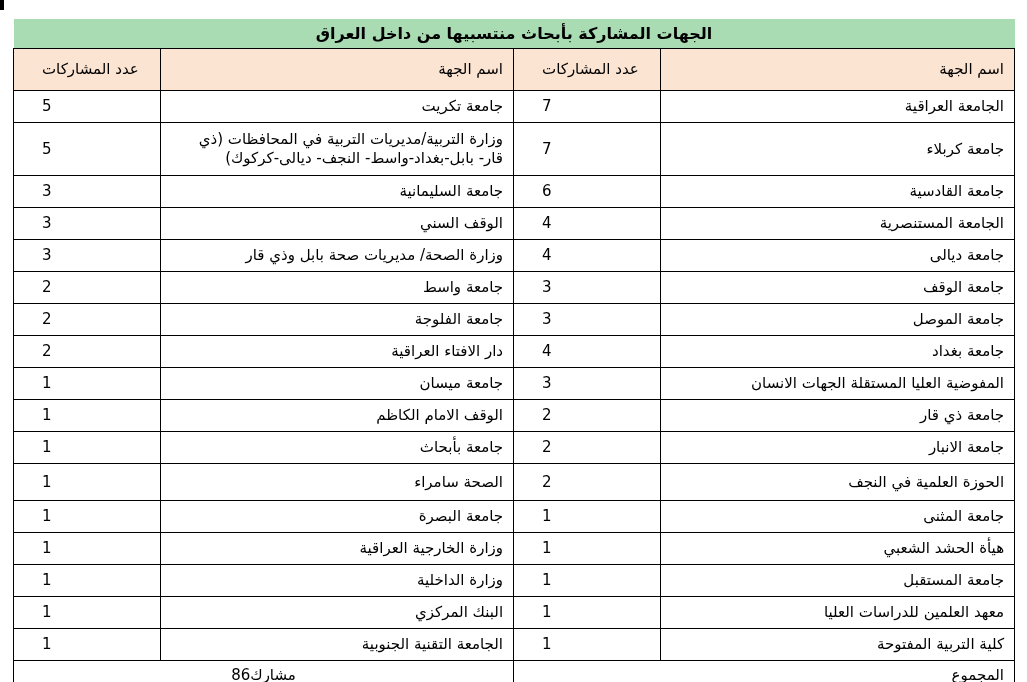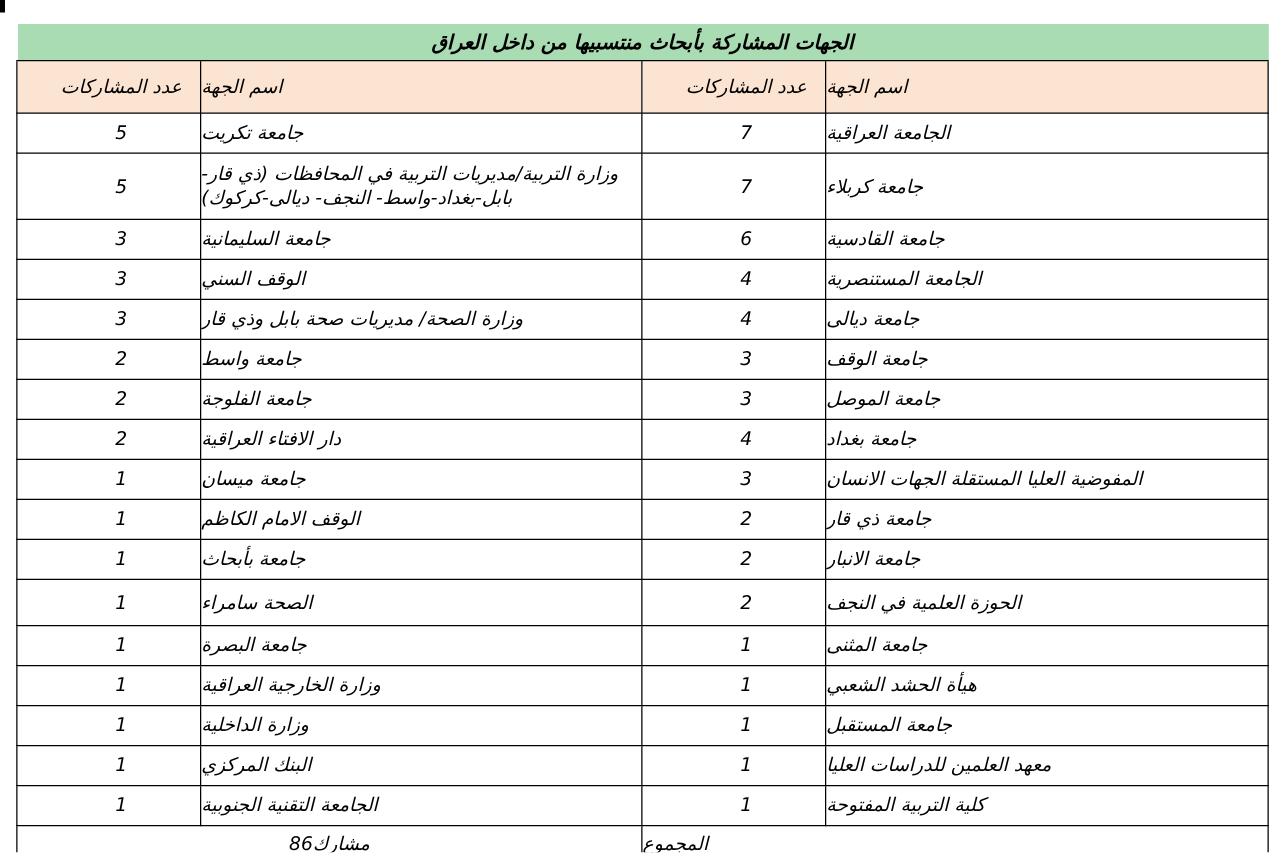--- a/index.html
+++ b/index.html
@@ -9,21 +9,20 @@
   }
   .page {
     position: relative;
     width: 1027px;
     height: 682px;
     background: #ffffff;
     overflow: hidden;
     direction: rtl;
     font-family: "DejaVu Sans", sans-serif;
     color: var(--text, #000);
-    font-style: italic;
   }
   
   .stray-mark {
     position: absolute;
     left: 0;
     top: 0;
     width: 4px;
     height: 10px;
     background: #000;
   }
@@ -50,22 +49,22 @@
     border-right: none;
     text-align: center;
     font-size: 16px;
     font-weight: bold;
     height: 27px;
   }
   tr.header-row td {
     background: var(--header_bg, #fce4d3);
     height: 39px;
   }
-  td.name { text-align: left; padding-left: 0; padding-right: 10px; }
-  td.count { text-align: center; padding-left: 28px; }
+  td.name { text-align: right; padding-left: 12px; padding-right: 10px; }
+  td.count { text-align: left; padding-left: 28px; }
   tr.data-row td { height: 29px; }
   tr.tall-row td { height: 50px; }
   tr.mid-row td { height: 34px; }
   tr.footer-row td { height: 27px; border-bottom: 2px solid var(--border, #000); }
   tr.footer-row td.total-value { text-align: center; }
 </style>
 </head>
 <body>
 
 <div class="page">

